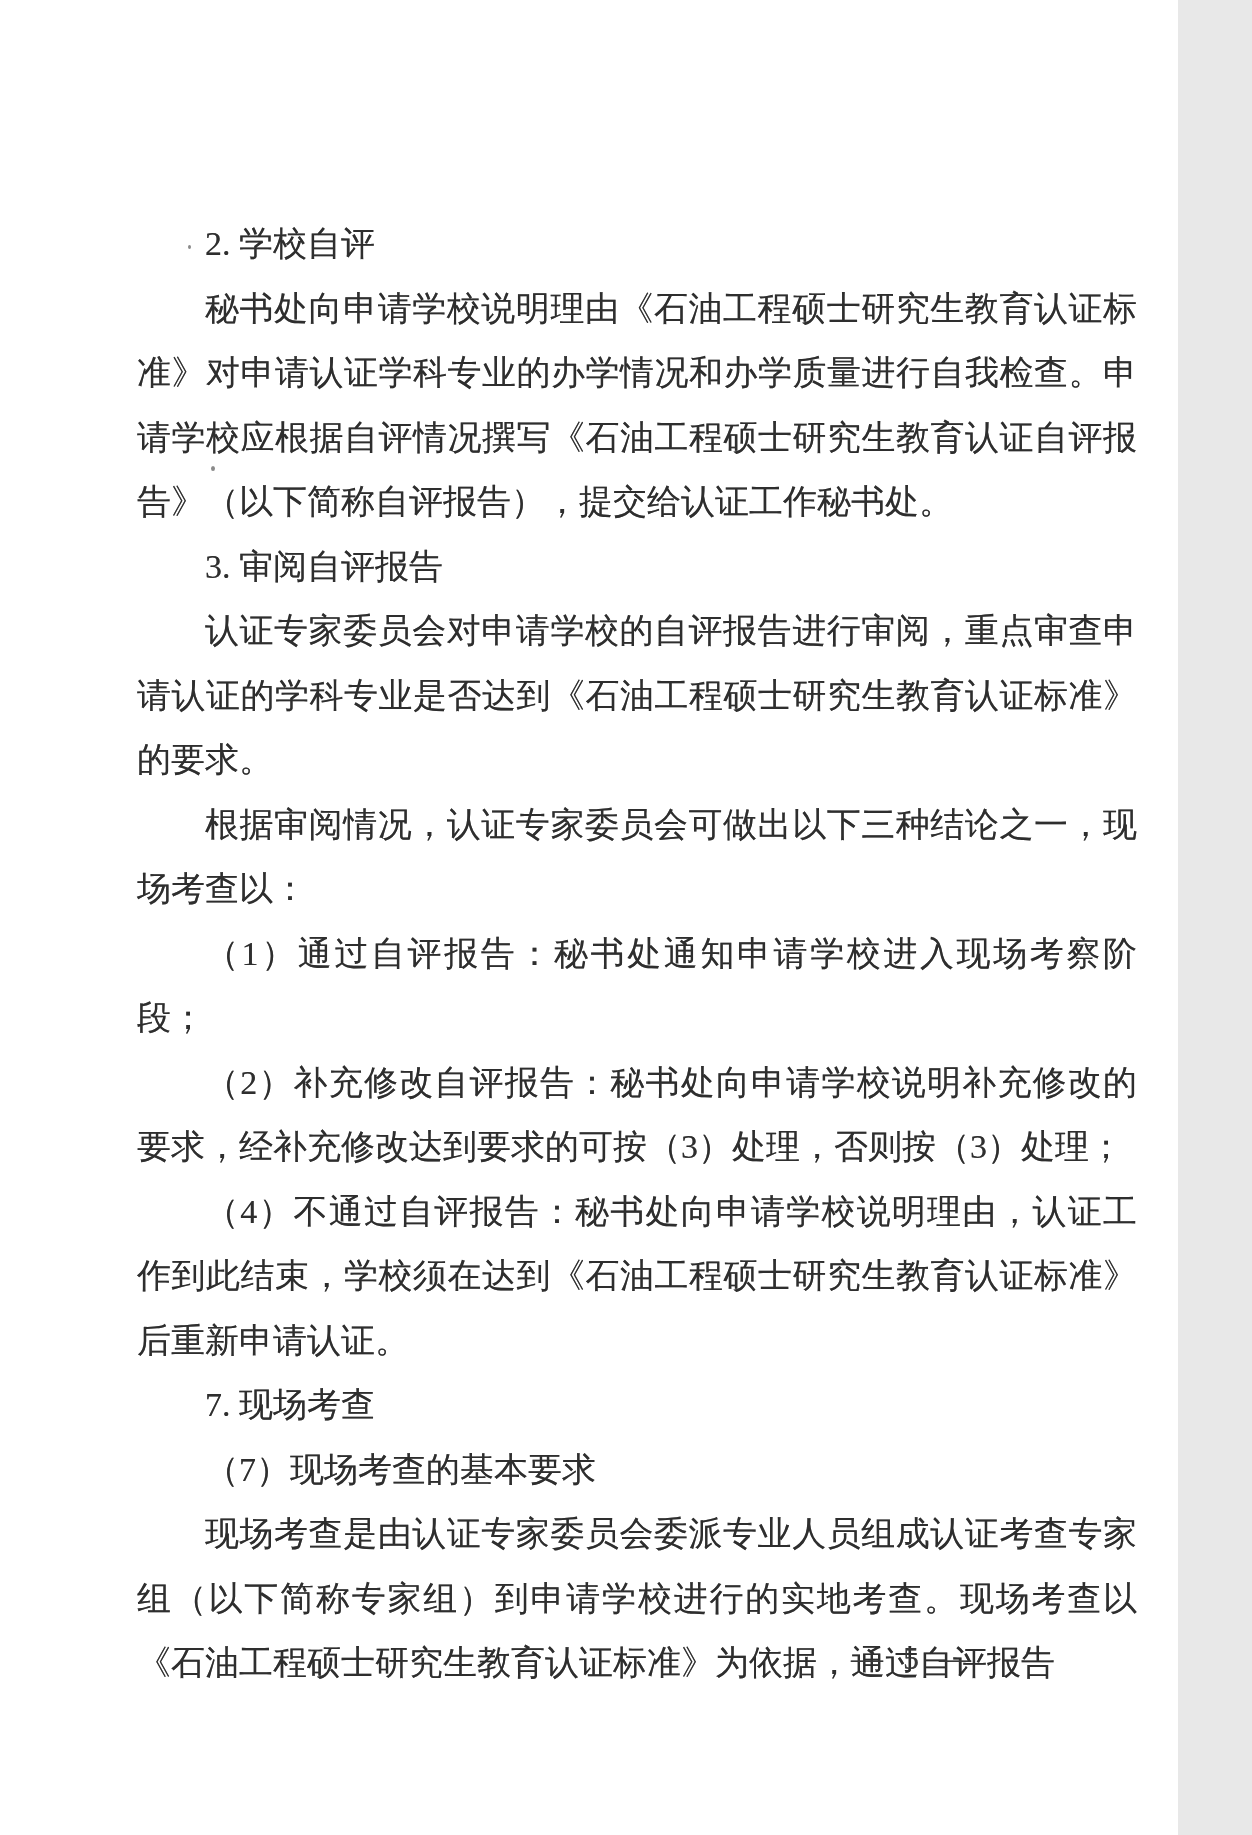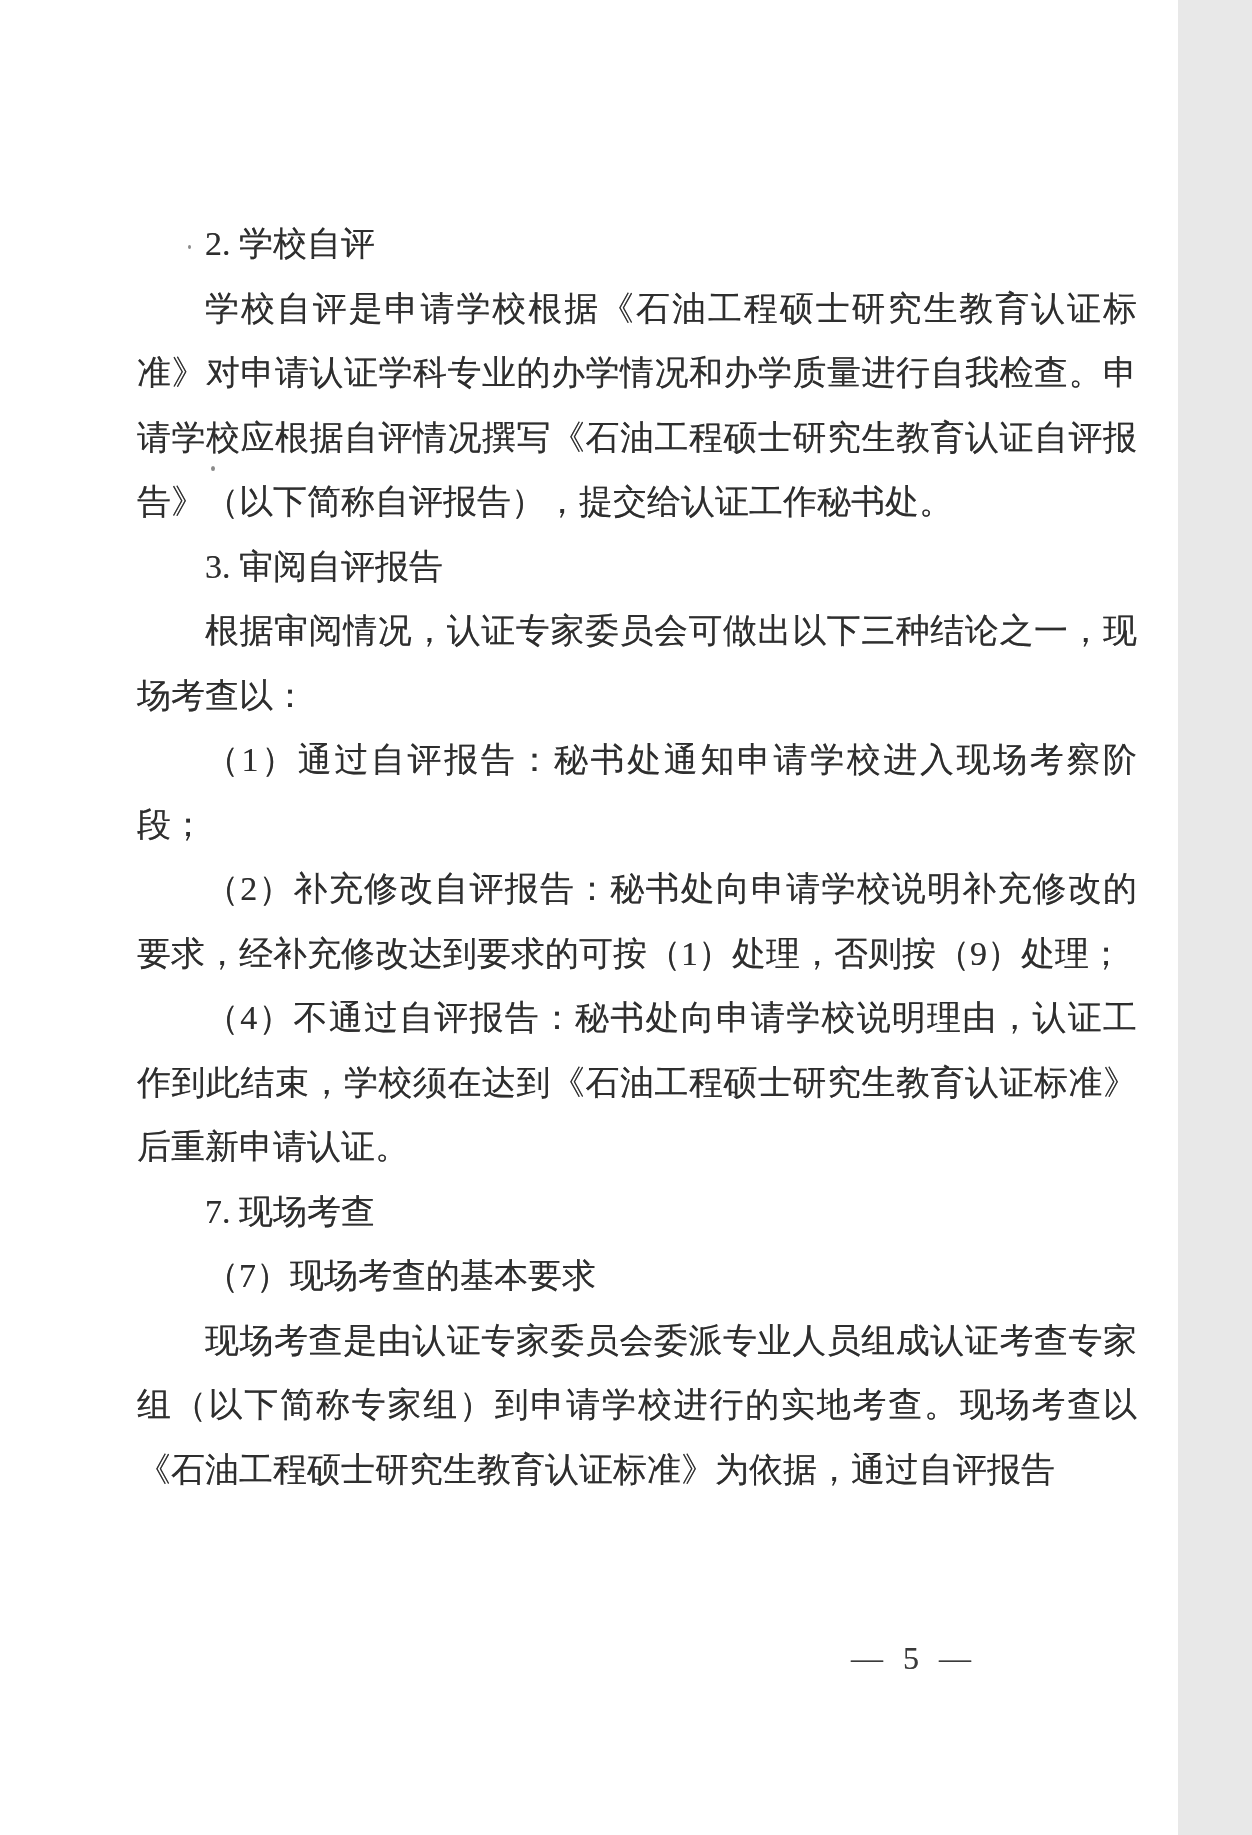--- a/index.html
+++ b/index.html
@@ -57,30 +57,31 @@
 </style>
 </head>
 <body>
 
 <div class="page">
 
   <div class="content">
 
     <p class="block heading">2. 学校自评</p>
 
-    <p class="block">学校自评是申请学校根据《石油工程硕士研究生教育认证标准》对申请认证学科专业的办学情况和办学质量进行自我检查。申请学校应根据自评情况撰写《石油工程硕士研究生教育认证自评报告》（以下简称自评报告），提交给认证工作秘书处。</p>
+    <p class="block">秘书处向申请学校说明理由《石油工程硕士研究生教育认证标准》对申请认证学科专业的办学情况和办学质量进行自我检查。申请学校应根据自评情况撰写《石油工程硕士研究生教育认证自评报告》（以下简称自评报告），提交给认证工作秘书处。</p>
 
     <p class="block heading">3. 审阅自评报告</p>
 
+    <p class="block">认证专家委员会对申请学校的自评报告进行审阅，重点审查申请认证的学科专业是否达到《石油工程硕士研究生教育认证标准》的要求。</p>
 
     <p class="block">根据审阅情况，认证专家委员会可做出以下三种结论之一，现场考查以：</p>
 
     <p class="block">（1）通过自评报告：秘书处通知申请学校进入现场考察阶段；</p>
 
-    <p class="block">（2）补充修改自评报告：秘书处向申请学校说明补充修改的要求，经补充修改达到要求的可按（1）处理，否则按（9）处理；</p>
+    <p class="block">（2）补充修改自评报告：秘书处向申请学校说明补充修改的要求，经补充修改达到要求的可按（3）处理，否则按（3）处理；</p>
 
     <p class="block">（4）不通过自评报告：秘书处向申请学校说明理由，认证工作到此结束，学校须在达到《石油工程硕士研究生教育认证标准》后重新申请认证。</p>
 
     <p class="block heading">7. 现场考查</p>
 
     <p class="block heading">（7）现场考查的基本要求</p>
 
     <p class="block">现场考查是由认证专家委员会委派专业人员组成认证考查专家组（以下简称专家组）到申请学校进行的实地考查。现场考查以《石油工程硕士研究生教育认证标准》为依据，通过自评报告</p>
 
   </div>

